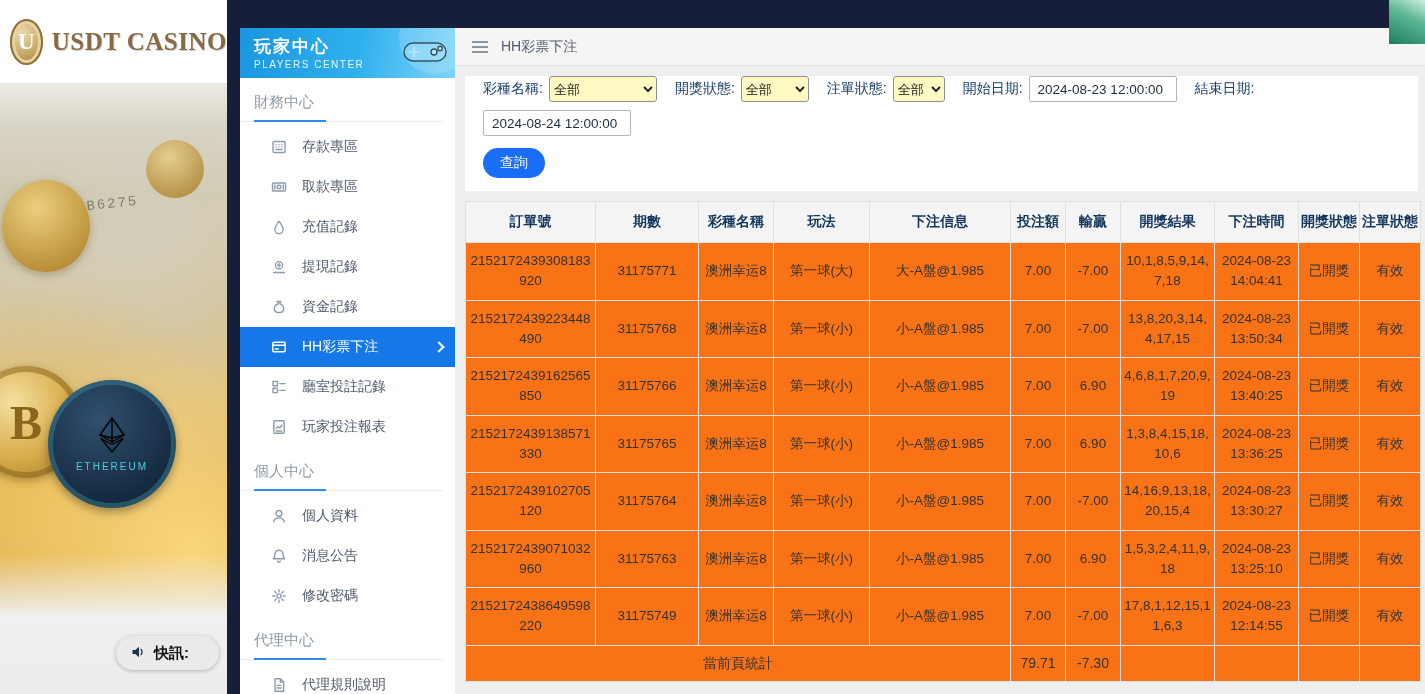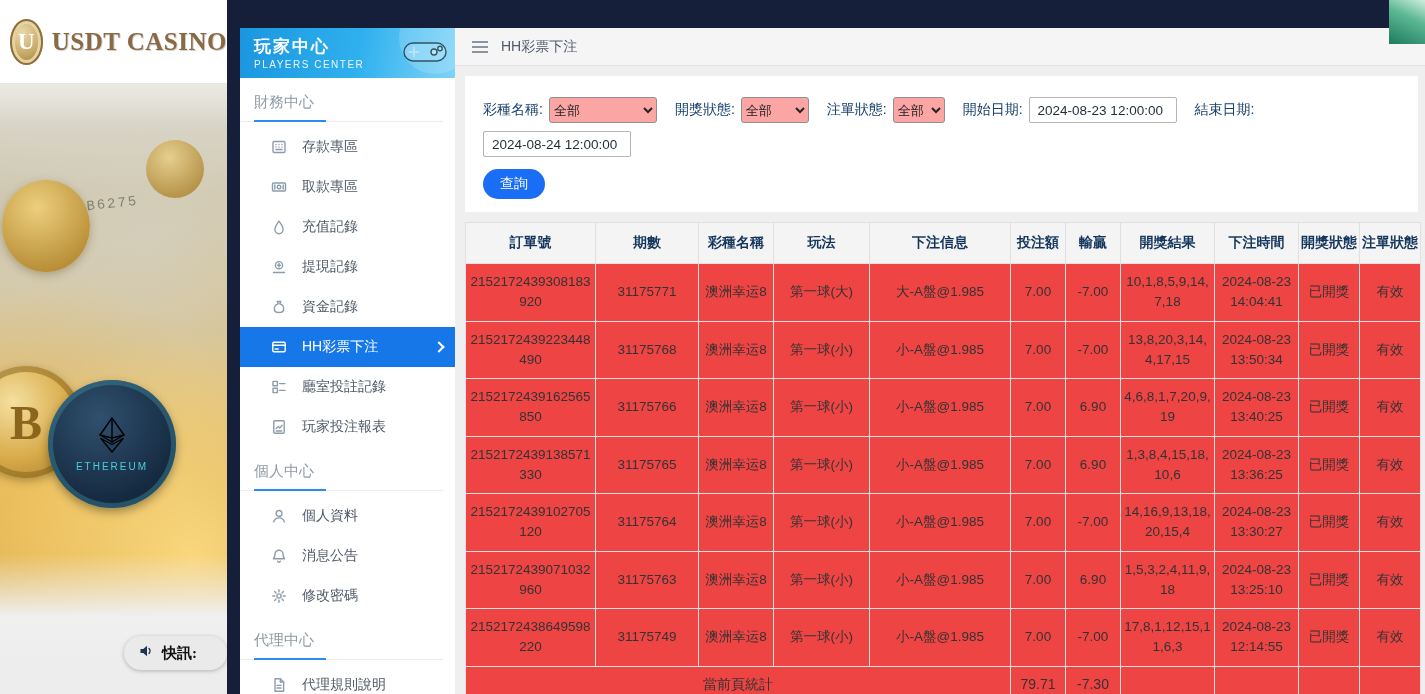--- a/index.html
+++ b/index.html
@@ -39,23 +39,23 @@
     box-shadow:inset 0 0 0 6px rgba(130,95,25,.5), 0 3px 8px rgba(60,40,0,.35);
     display:flex; align-items:center; justify-content:center;
     font-family:"Liberation Serif",serif; font-weight:bold; font-size:48px; color:#8a651c; }
   .coin-eth { position:absolute; left:48px; top:296px; width:128px; height:128px; border-radius:50%;
     background:radial-gradient(circle at 40% 30%, #30506e, #152a40 70%);
     box-shadow:0 4px 10px rgba(0,0,0,.35), inset 0 0 0 5px rgba(70,160,180,.35);
     display:flex; flex-direction:column; align-items:center; justify-content:center; gap:3px; }
   .eth-label { color:#49cfdd; font-size:10px; letter-spacing:2px; }
   .photo-fade { position:absolute; left:0; right:0; bottom:0; height:140px;
     background:linear-gradient(rgba(241,241,241,0), #f0f0f0 45%, #ececec); }
-  .news-pill { position:absolute; bottom:24px; right:0; height:34px; background:#eaeaea; border-radius:17px;
+  .news-pill { position:absolute; bottom:24px; right:8px; height:34px; background:#eaeaea; border-radius:17px;
     display:flex; align-items:center; gap:8px; padding:0 30px 0 14px;
-    font-size:15px; font-weight:bold; color:#101010; box-shadow:0 1px 4px rgba(0,0,0,.25); cursor:pointer; z-index:3;font-family:Liberation Serif, serif; }
+    font-size:15px; font-weight:bold; color:#101010; box-shadow:0 1px 4px rgba(0,0,0,.25); cursor:pointer; z-index:3; }
 
   
   .navy-gutter { flex:0 0 13px; background:#161f3a; }
   .main-col { flex:1; display:flex; flex-direction:column; position:relative; min-width:0; }
   .green-decor { position:absolute; top:0; right:0; width:36px; height:44px; z-index:6;
     background:linear-gradient(205deg,#cfeedd 0%, #5cb894 40%, #1e7b5e 100%); }
   .top-bar { flex:0 0 28px; background:#161f3a; }
   .body-row { flex:1; display:flex; min-height:0; }
 
   
@@ -74,32 +74,32 @@
   .sb-item.active { background:#1677e8; color:#fff; }
   .sb-item.active .icon { color:#fff; }
   .chevron { margin-left:auto; width:8px; height:8px; border-top:2px solid #fff; border-right:2px solid #fff; transform:rotate(45deg); }
 
   
   .content { flex:1; min-width:0; display:flex; flex-direction:column; background:#efefef; }
   .breadcrumb { flex:0 0 38px; background:#f5f5f5; border-bottom:1px solid #e2e2e2; display:flex; align-items:center; gap:12px; padding:0 16px; font-size:14px; color:#515a6e; }
   .hamburger { display:flex; cursor:pointer; }
   .content-inner { flex:1; min-height:0; padding:10px 7px 0 10px; display:flex; flex-direction:column; gap:10px; overflow:hidden; }
 
-  .filter-panel { background:#fff; padding:21px 16px 13px 18px; flex-shrink:0; }
+  .filter-panel { background:#fff; padding:0 16px 13px 18px; flex-shrink:0; }
   .filter-row { display:flex; align-items:center; flex-wrap:wrap; gap:8px 6px; }
   .f-label { color:#17406e; font-size:14px; margin-left:12px; white-space:nowrap; }
   .f-label.first { margin-left:0; }
-  select { height:26px; border:1px solid #8f8f8f; border-radius:3px; background:#fca5a5; font-size:13px; color:#222; }
+  select { height:26px; border:1px solid #8f8f8f; border-radius:3px; background:#fef9c3; font-size:13px; color:#222; }
   .sel-lottery { width:108px; }
   .sel-draw { width:68px; }
   .sel-order { width:52px; }
   .date-input { width:148px; height:26px; border:1px solid #b5b5b5; border-radius:2px; font-size:13.5px; color:#1f2d3d; padding:0 8px; font-family:inherit; }
   .query-btn { margin-top:12px; background:#1a6ef5; color:#fff; border:none; border-radius:15px; font-size:14px; padding:6px 17px; cursor:pointer; display:block; }
 
-  .bet-table { width:100%; border-collapse:collapse; table-layout:fixed; background:#ef4444;padding-left:8px; }
+  .bet-table { width:100%; border-collapse:collapse; table-layout:fixed; background:#f97316;padding-left:8px; }
   .bet-table th, .bet-table td { border:1px solid #e0e0e0; text-align:center; overflow:hidden; }
   .bet-table th { background:#f4f4f5; color:#14365c; font-size:14px; font-weight:bold; padding:11px 2px; white-space:nowrap; }
   .bet-table td { font-size:13.5px; color:#333; padding:8px 3px; line-height:1.5; }
   .break-all { word-break:break-all; }
   .summary td { font-size:14px; padding:7px 3px; }
 </style>
 </head>
 <body>
 
 <div class="app">

